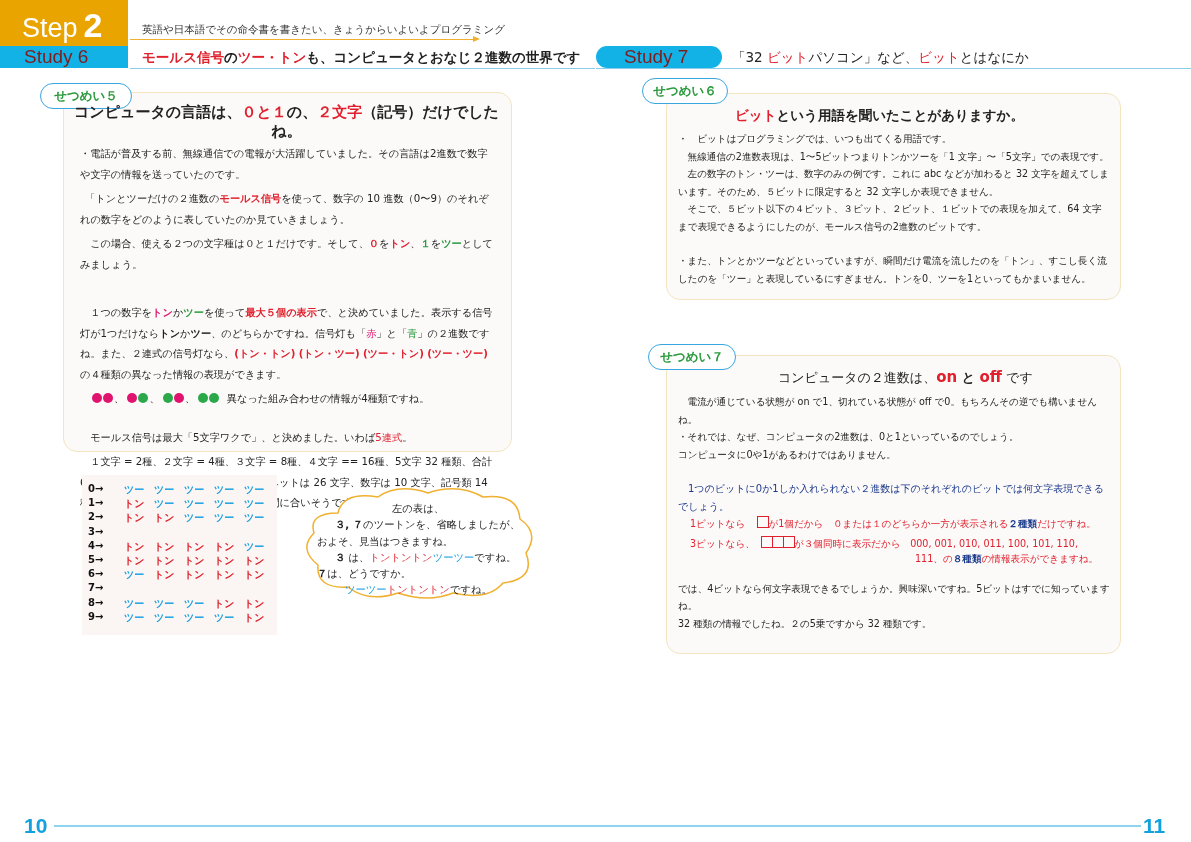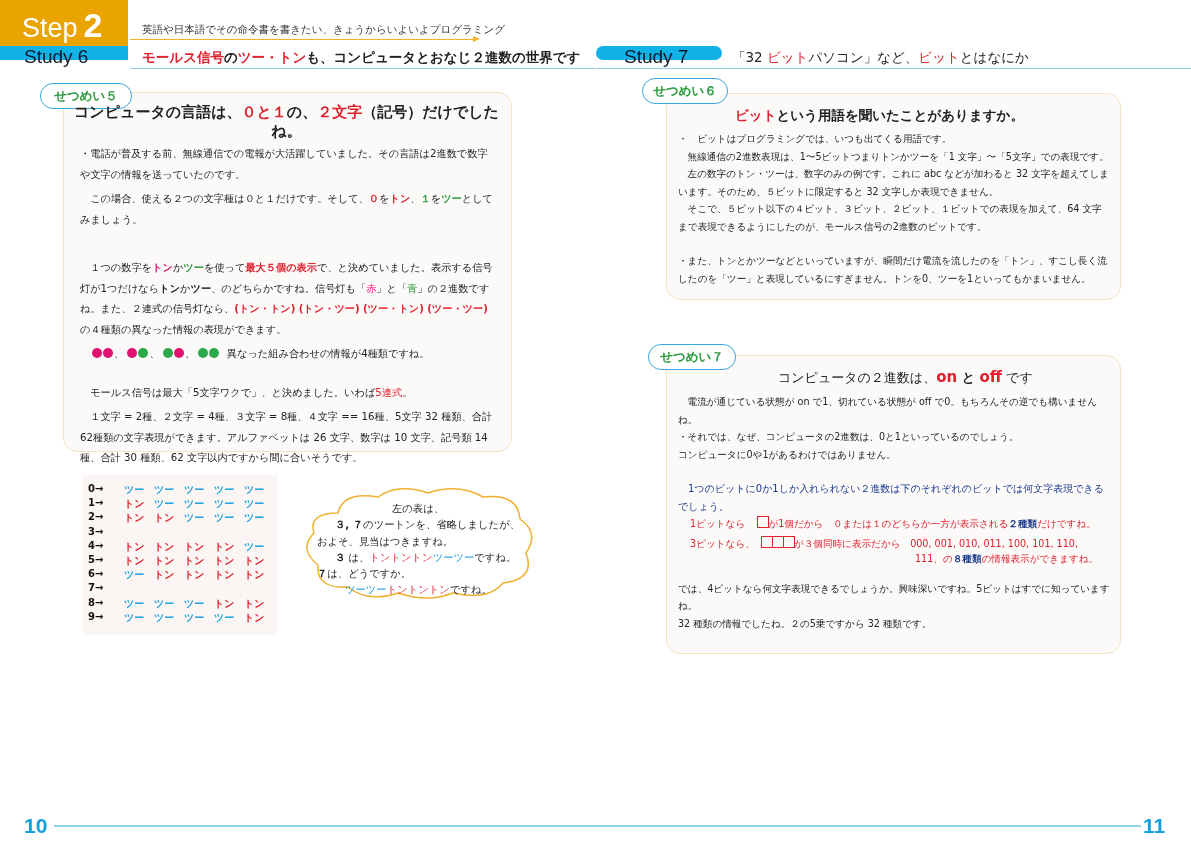--- a/index.html
+++ b/index.html
@@ -2,21 +2,21 @@
 <html><head>
 <meta charset="utf-8">
 <style>
   html,body{margin:0;padding:0;background:#fff;}
   body{width:1191px;height:842px;position:relative;overflow:hidden;font-family:"DejaVu Sans","Liberation Sans",sans-serif;color:#222;}
   .abs{position:absolute;}
   
   .step-box{left:0;top:0;width:128px;height:48px;background:#e9a400;color:#fff;}
   .step-box .lbl{position:absolute;left:22px;top:6px;font-family:"Liberation Sans",sans-serif;font-size:27px;}
   .step-box .num{font-weight:bold;font-size:34px;margin-left:6px;}
-  .study-box{height:14px;background:#12b2e6;color:#0f172a;font-family:"Liberation Sans",sans-serif;font-size:19px;line-height:22px;}
+  .study-box{height:22px;background:#12b2e6;color:#7f1d1d;font-family:"Liberation Sans",sans-serif;font-size:19px;line-height:22px;}
   .study6{left:0;top:46px;width:128px;}
   .study6 span{position:absolute;left:24px;}
   .study7{left:596px;top:46px;width:126px;border-radius:11px;}
   .study7 span{position:absolute;left:28px;}
   .sub-title{left:142px;top:23px;font-size:10.5px;color:#333;}
   .arrow-line{left:130px;top:39px;width:345px;height:1px;background:#f0b030;}
   .arrow-head{left:473px;top:36px;width:0;height:0;border-left:7px solid #f0b030;border-top:3px solid transparent;border-bottom:3px solid transparent;}
   .study-title{font-size:13.5px;top:49px;}
   .st6{left:142px;font-weight:bold;}
   .st7{left:732px;}
@@ -72,20 +72,21 @@
 
 <div class="abs rule-left"></div>
 <div class="abs rule-right"></div>
 
 <div class="abs box" style="left:63px;top:92px;width:447px;height:358px;"></div>
 <div class="abs cloud-tag" style="left:40px;top:83px;width:90px;">せつめい５</div>
 <div class="abs box-title" style="left:63px;top:103px;width:447px;font-size:15px;"><span>コンピュータの言語は、</span><span class="red">０と１</span><span>の、</span><span class="red">２文字</span><span>（記号）だけでしたね。</span></div>
 
 <div class="abs body-text" style="left:76px;top:140px;width:424px;">
   <p>・電話が普及する前、無線通信での電報が大活躍していました。その言語は2進数で数字や文字の情報を送っていたのです。</p>
+  <p style="text-indent:0.5em"><span>「トンとツーだけの２進数の</span><span class="red b">モールス信号</span><span>を使って、数字の 10 進数（0〜9）のそれぞれの数字をどのように表していたのか見ていきましょう。</span></p>
   <p style="text-indent:1em"><span>この場合、使える２つの文字種は０と１だけです。そして、</span><span class="red b">０</span><span>を</span><span class="red b">トン</span><span>、</span><span class="green b">１</span><span>を</span><span class="green b">ツー</span><span>としてみましょう。</span></p>
   <p style="height:20px"></p>
   <p style="text-indent:1em"><span>１つの数字を</span><span class="pink b">トン</span><span>か</span><span class="green b">ツー</span><span>を使って</span><span class="red b">最大５個の表示</span><span>で、と決めていました。表示する信号灯が1つだけなら</span><span class="b">トン</span><span>か</span><span class="b">ツー</span><span>、のどちらかですね。信号灯も「</span><span class="pink">赤</span><span>」と「</span><span class="green">青</span><span>」の２進数ですね。また、２連式の信号灯なら、</span><span class="red b">(トン・トン)</span><span> </span><span class="red b">(トン・ツー)</span><span>  </span><span class="red b">(ツー・トン)</span><span> </span><span class="red b">(ツー・ツー)</span><span> の４種類の異なった情報の表現ができます。</span></p>
   <p style="padding-left:12px">
     <span><span class="dot dpink"></span><span class="dot dpink"></span></span>、
     <span><span class="dot dpink"></span><span class="dot dgreen"></span></span>、
     <span><span class="dot dgreen"></span><span class="dot dpink"></span></span>、
     <span><span class="dot dgreen"></span><span class="dot dgreen"></span></span>
     &nbsp;<span>異なった組み合わせの情報が4種類ですね。</span>
   </p>

